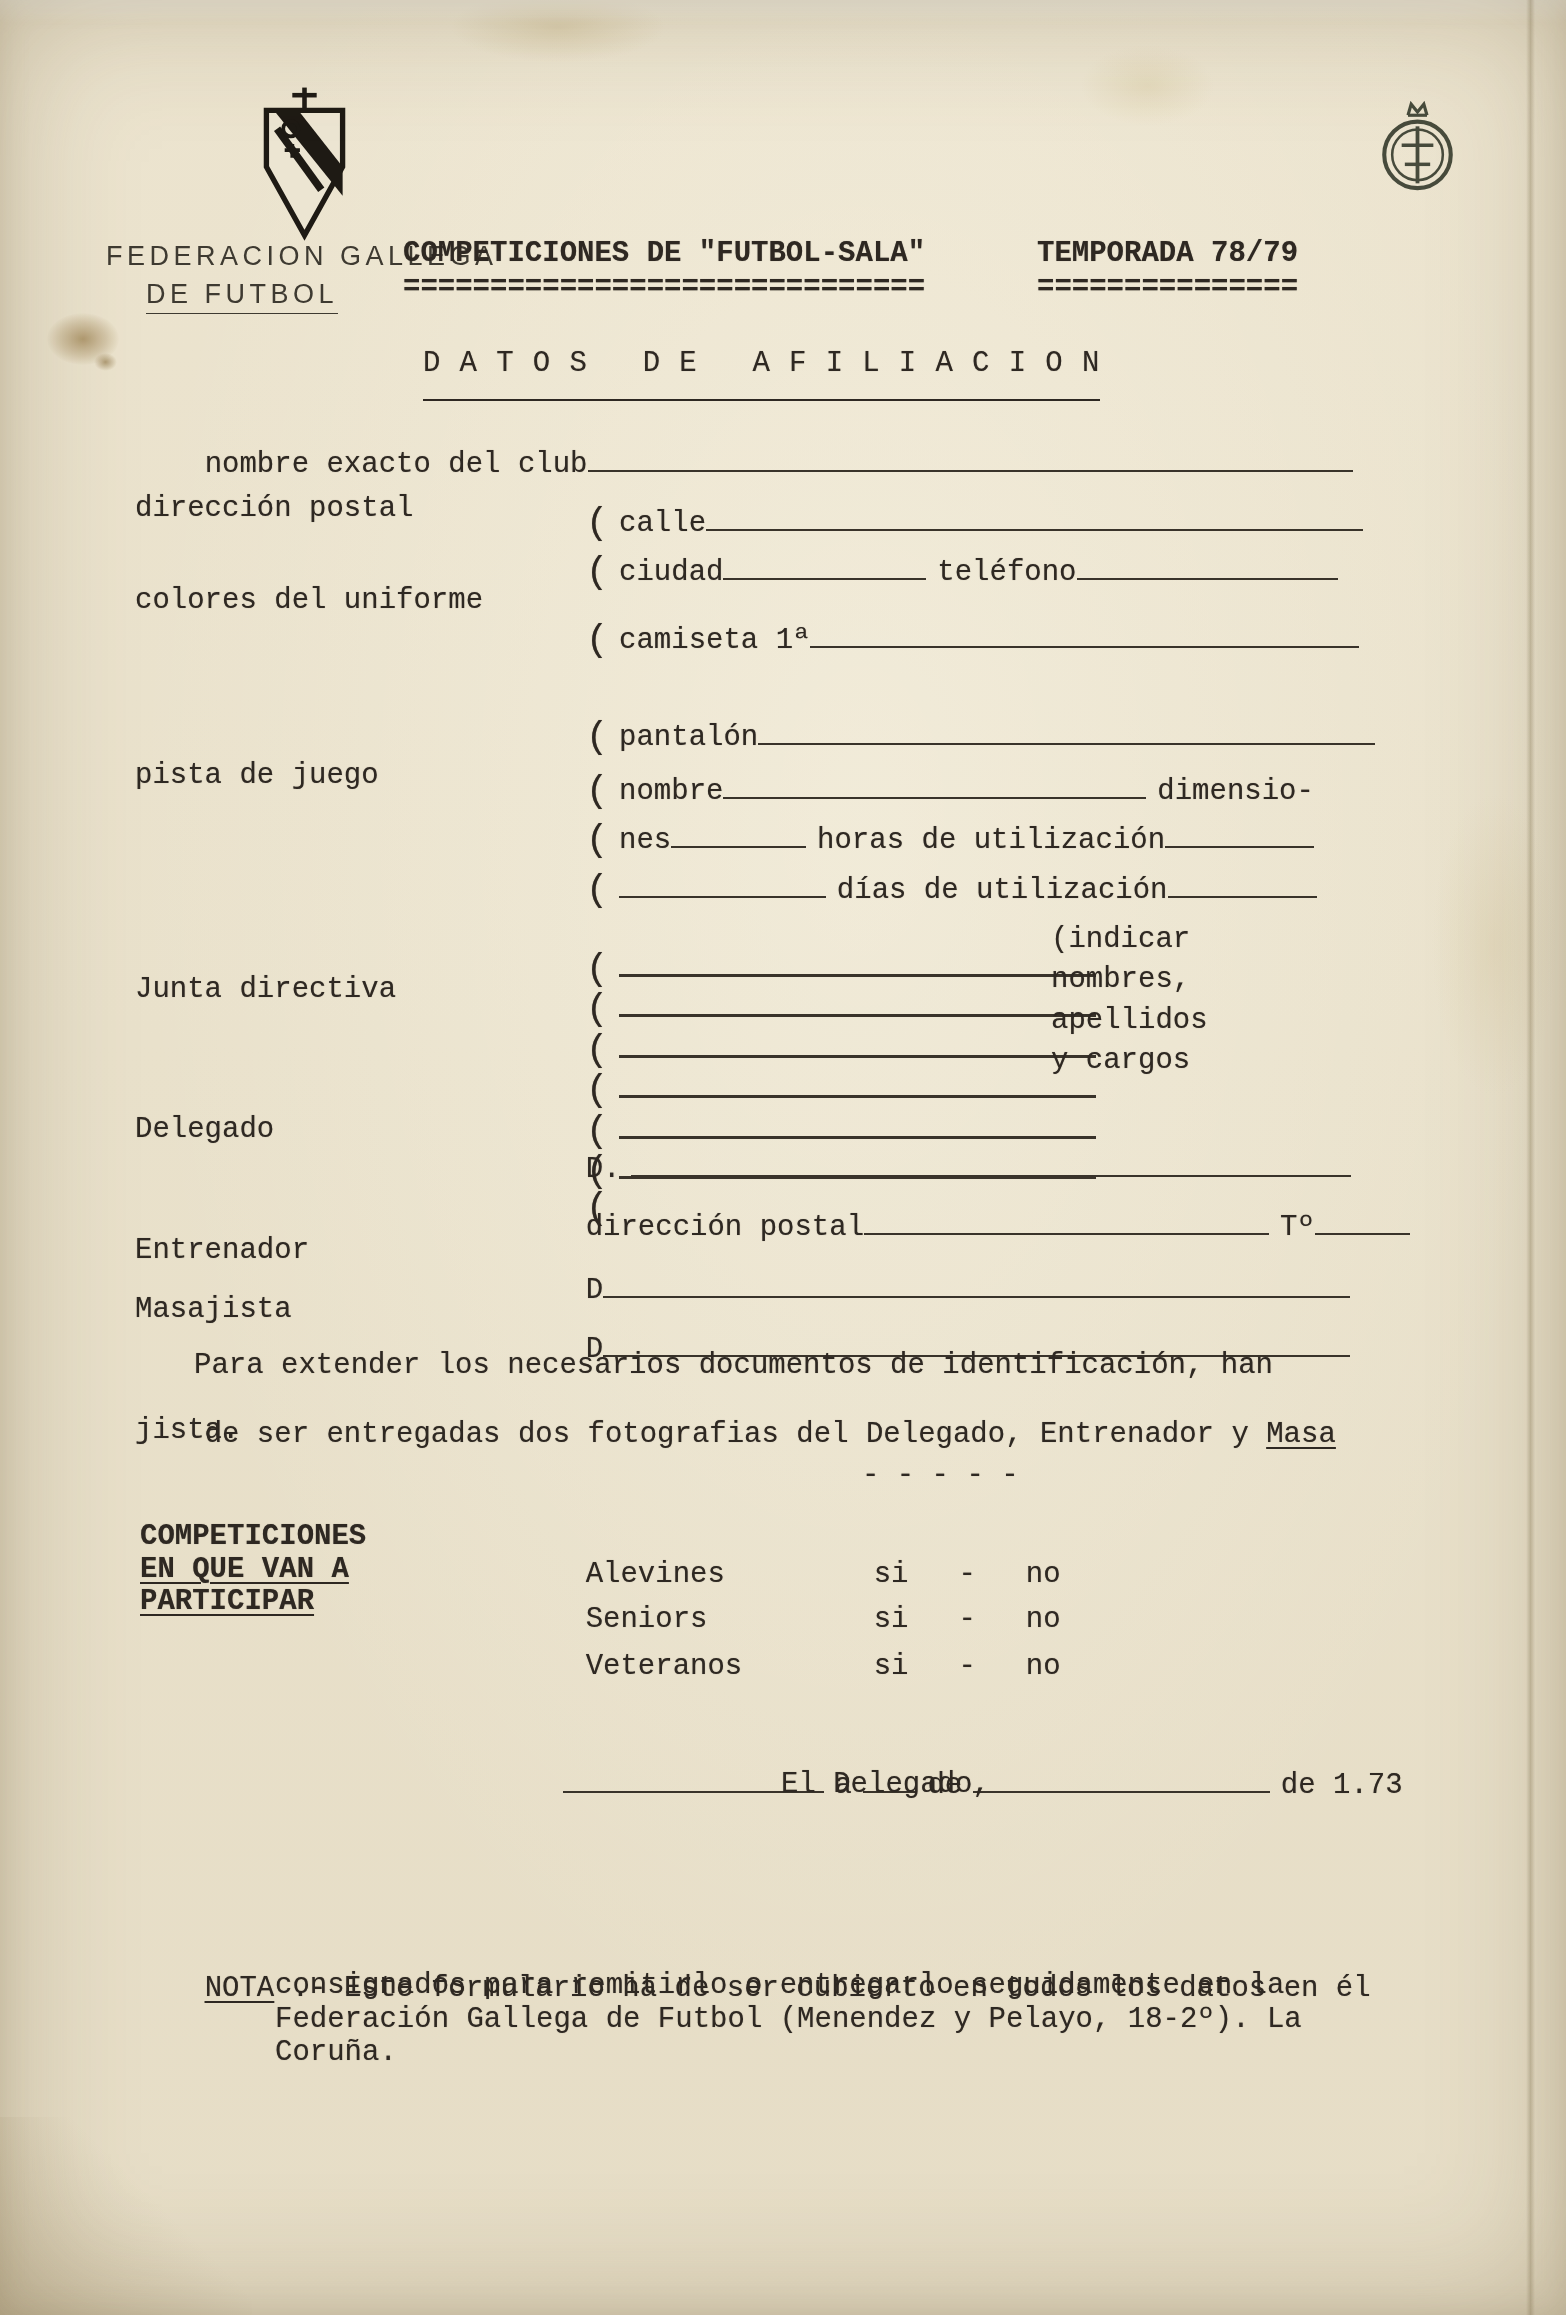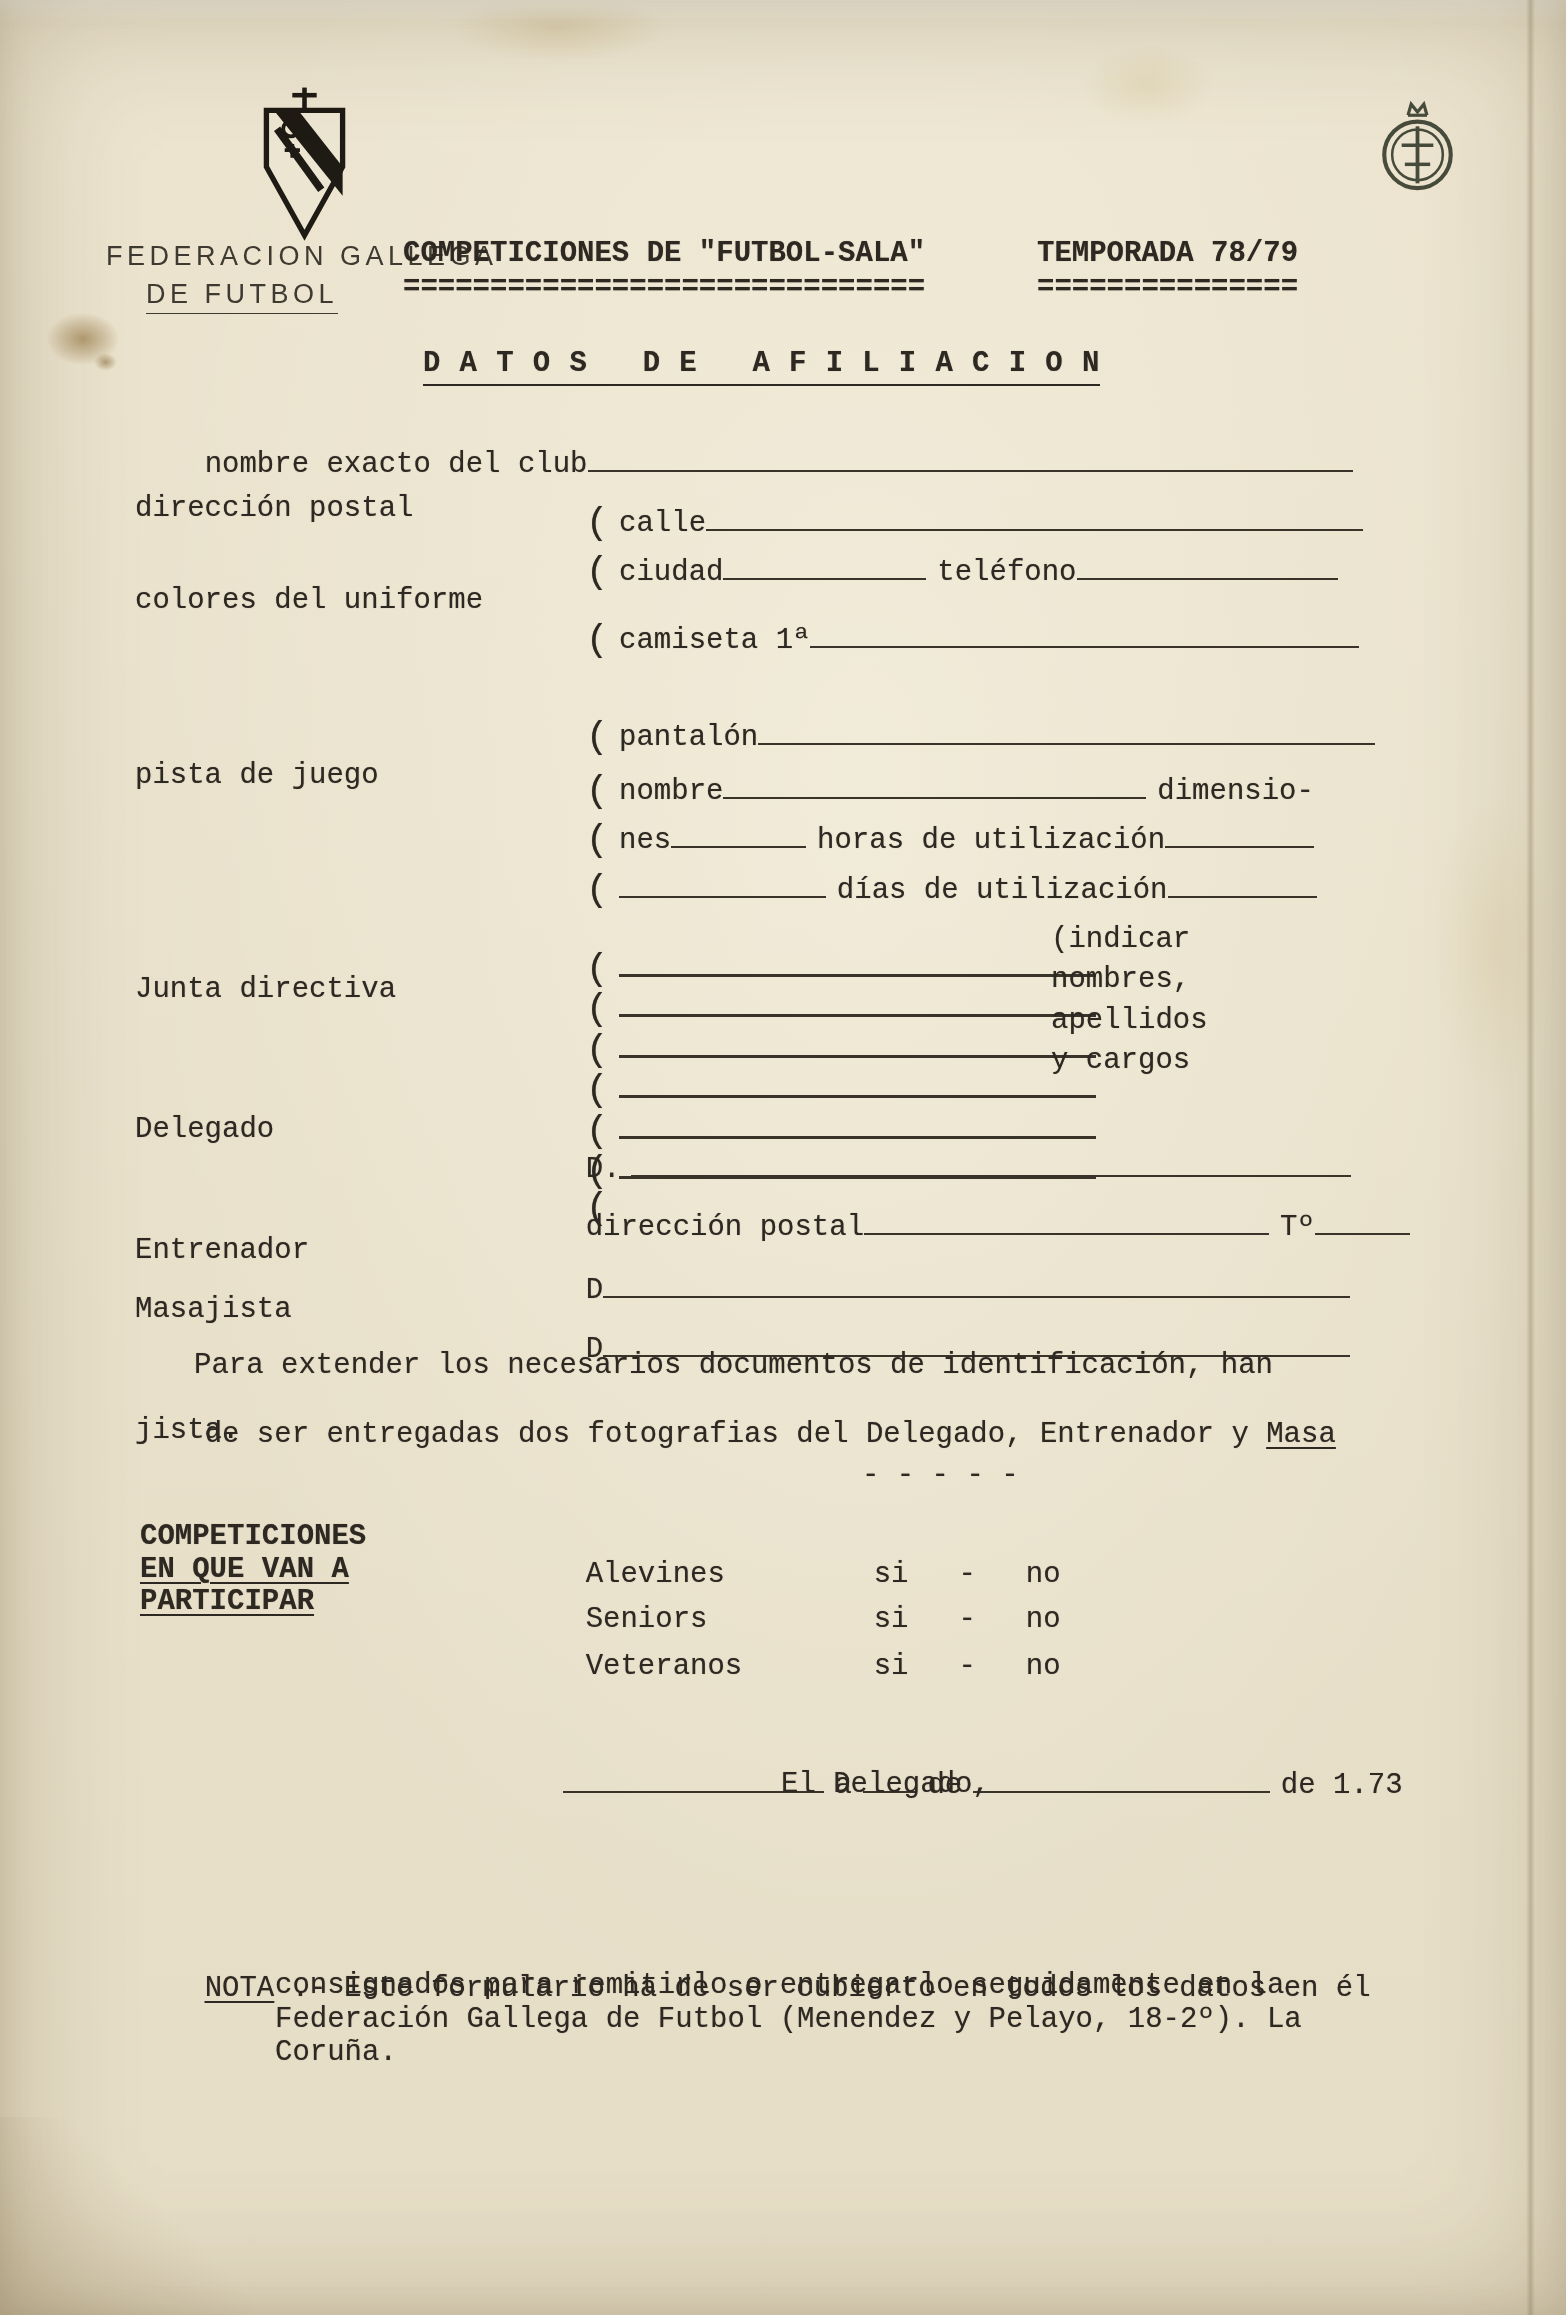--- a/index.html
+++ b/index.html
@@ -34,22 +34,22 @@
   .line{position:absolute;white-space:pre;line-height:36px;
     text-shadow:0 0 0.9px rgba(46,40,34,.45);}
   .b{font-weight:bold;}
   .u{text-decoration:underline;text-underline-offset:5.4px;text-decoration-thickness:2.3px;}
   .blank{display:inline-block;height:0.92em;border-bottom:2.7px solid #39332a;}
   .heavy{border-bottom-width:3.6px;}
   .gs{margin-left:10.8px;}
   .gm{margin-left:50px;}
   .brace{display:inline-block;font-size:1.3em;vertical-align:-2.7px;}
   .iname{display:inline-block;width:288px;}
-  .title{position:absolute;left:423px;top:347px;font-weight:bold;letter-spacing:0.9px;
-    border-bottom:2.7px solid #2e2822;padding-bottom:4px;white-space:pre;
+  .title{position:absolute;left:423px;top:347px;font-weight:normal;letter-spacing:0.9px;
+    border-bottom:2.7px solid #2e2822;padding-bottom:19px;white-space:pre;
     text-shadow:0 0 0.9px rgba(46,40,34,.45);}
   .letterhead{position:absolute;font-family:"Liberation Sans","DejaVu Sans",sans-serif;
     color:#3e3a31;letter-spacing:4.5px;font-size:27px;white-space:pre;}
   .lh2u{border-bottom:1.8px solid #3e3a31;padding-bottom:3.6px;}
   svg{position:absolute;}
 </style>
 </head>
 <body>
 
 <div class="page">

